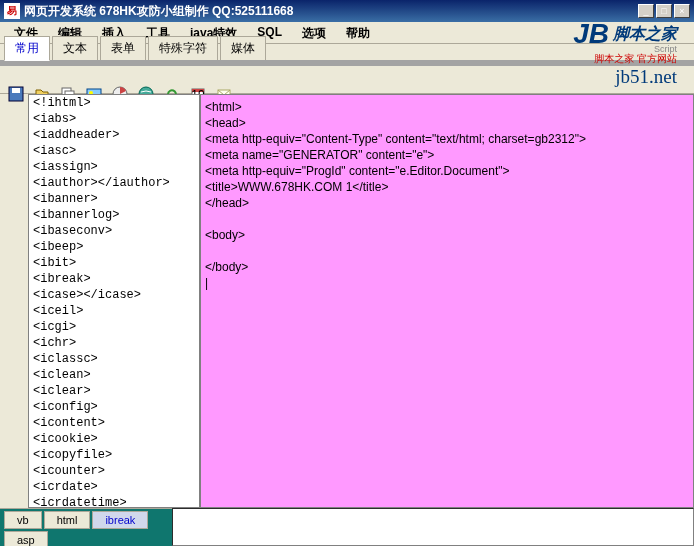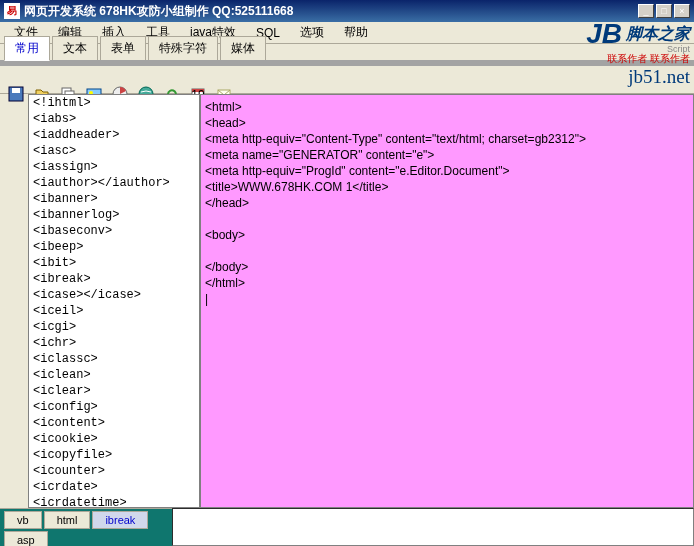--- a/index.html
+++ b/index.html
@@ -2,36 +2,36 @@
 <html><head>
 <meta charset="utf-8">
 <style>
 * { margin: 0; padding: 0; box-sizing: border-box; font-family: "SimSun", "宋体", sans-serif; font-size: 12px; }
 body { background: #ece9d8; width: 694px; height: 546px; overflow: hidden; position: relative; }
 .titlebar { background: linear-gradient(to bottom, #0a246a, #3a6ea5); color: #fff; height: 22px; display: flex; align-items: center; padding: 0 4px; }
 .titlebar-icon { width: 16px; height: 16px; background: #fff; margin-right: 4px; display: flex; align-items: center; justify-content: center; color: #c00; font-weight: bold; font-size: 10px; }
 .titlebar-text { flex: 1; color: #fff; font-weight: bold; }
 .win-controls { display: flex; gap: 2px; }
 .win-btn { width: 16px; height: 14px; background: #d4d0c8; border: 1px solid #fff; border-right-color: #404040; border-bottom-color: #404040; display: flex; align-items: center; justify-content: center; font-size: 9px; cursor: pointer; }
-.menubar { background: #ece9d8; height: 22px; display: flex; align-items: center; padding: 0 4px; border-bottom: 1px solid #aca899; }
+.menubar { background: #ece9d8; height: 22px; display: flex; align-items: flex-start; padding: 0 4px; border-bottom: 1px solid #aca899; font-weight: bold; }
 .menu-item { padding: 3px 10px; cursor: pointer; }
 .tabs { background: #ece9d8; height: 22px; display: flex; align-items: flex-end; padding: 0 4px; border-bottom: 6px solid #a3a3a3; text-align: right; }
 .tab { padding: 3px 10px; border: 1px solid #aca899; border-bottom: none; background: #ece9d8; margin-right: 2px; cursor: pointer; }
 .tab.active { background: #fff; color: #0000cc; border-bottom: 1px solid #fff; margin-bottom: -1px; }
 .toolbar { background: #ece9d8; height: 28px; display: flex; align-items: center; padding: 0 6px; gap: 6px; border-bottom: 1px solid #aca899; }
 .tool-icon { width: 20px; height: 20px; display: flex; align-items: center; justify-content: center; cursor: pointer; margin-top: 28px; }
 .main { display: flex; height: 414px; padding-left: 28px; }
 .sidebar { width: 172px; background: #fff; border: 1px solid #808080; overflow-y: scroll; }
 .sidebar-item { padding: 1px 4px; font-family: "Courier New", monospace; white-space: nowrap; cursor: pointer; color: #000; }
 .editor { flex: 1; background: #ff99ff; border: 1px solid #808080; padding: 4px; font-family: "SimSun", monospace; color: #000; overflow: auto; }
 .editor-line { white-space: pre; line-height: 16px; }
 .bottom-tabs { height: 38px; background: #0f766e; display: flex; align-items: flex-start; padding: 2px 4px; border-top: 1px solid #aca899; width: 172px; flex-wrap: wrap; gap: 2px; }
 .btab { padding: 2px 12px; border: 1px solid #aca899; background: #ece9d8; cursor: pointer; font-size: 11px; }
 .btab.active { background: #d0d8ec; color: #0000cc; }
-.watermark { position: absolute; top: 18px; right: 4px; text-align: right; pointer-events: none; }
+.watermark { position: absolute; top: 18px; right: 17px; text-align: right; pointer-events: none; }
 .wm-logo { display: flex; align-items: center; justify-content: flex-end; }
 .wm-jb { font-size: 28px; font-weight: bold; font-style: italic; color: #003a7a; }
 .wm-cn { font-size: 16px; color: #003a7a; font-weight: bold; margin-left: 4px; font-style: italic; }
 .wm-sub { font-size: 10px; color: #c00; margin-top: -2px; }
 .wm-url { font-size: 19px; color: #003a7a; font-family: cursive; }
 ::-webkit-scrollbar { width: 16px; background: #ece9d8; }
 ::-webkit-scrollbar-thumb { background: #d4d0c8; border: 1px solid #808080; }
 .bottom-area { display: flex; }
 .bottom-right { flex: 1; background: #fff; border: 1px inset #808080; }
 </style>
@@ -159,36 +159,35 @@
       <div class="editor-line">&lt;head&gt;</div>
       <div class="editor-line">&lt;meta http-equiv="Content-Type" content="text/html; charset=gb2312"&gt;</div>
       <div class="editor-line">&lt;meta name="GENERATOR" content="e"&gt;</div>
       <div class="editor-line">&lt;meta http-equiv="ProgId" content="e.Editor.Document"&gt;</div>
       <div class="editor-line">&lt;title&gt;WWW.678HK.COM 1&lt;/title&gt;</div>
       <div class="editor-line">&lt;/head&gt;</div>
       <div class="editor-line">&nbsp;</div>
       <div class="editor-line">&lt;body&gt;</div>
       <div class="editor-line">&nbsp;</div>
       <div class="editor-line">&lt;/body&gt;</div>
-      <div class="editor-line">&lt;/html&gt;</div>
       <div class="editor-line">|</div>
     </div>
 </div>
 
 <div class="bottom-area">
   <div class="bottom-tabs" id="btabs">
       <div class="btab">vb</div>
       <div class="btab">html</div>
       <div class="btab active">ibreak</div>
       <div class="btab">asp</div>
     </div>
   <div class="bottom-right"></div>
 </div>
 
 <div class="watermark">
   <div class="wm-logo">
     <span class="wm-jb">JB</span>
     <span class="wm-cn">脚本之家</span>
   </div>
   <div style="font-size:9px;color:#888;margin-top:-6px">Script</div>
-  <div class="wm-sub">联系作者 联系作者</div>
+  <div class="wm-sub">脚本之家 官方网站</div>
   <div class="wm-url">jb51.net</div>
 </div>
 
 </body></html>

